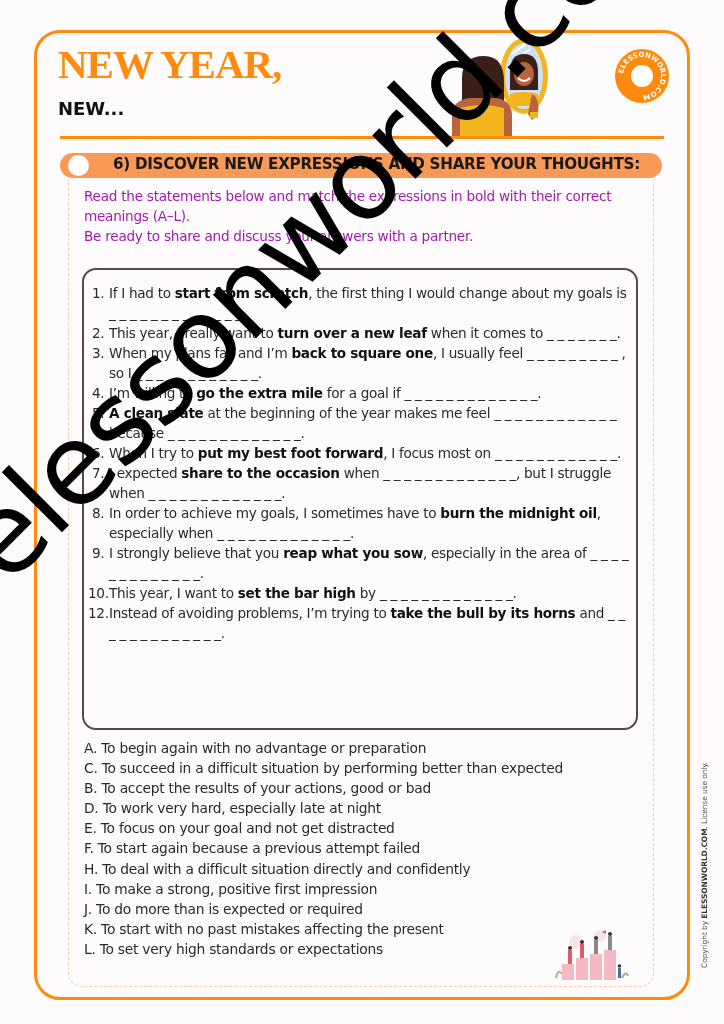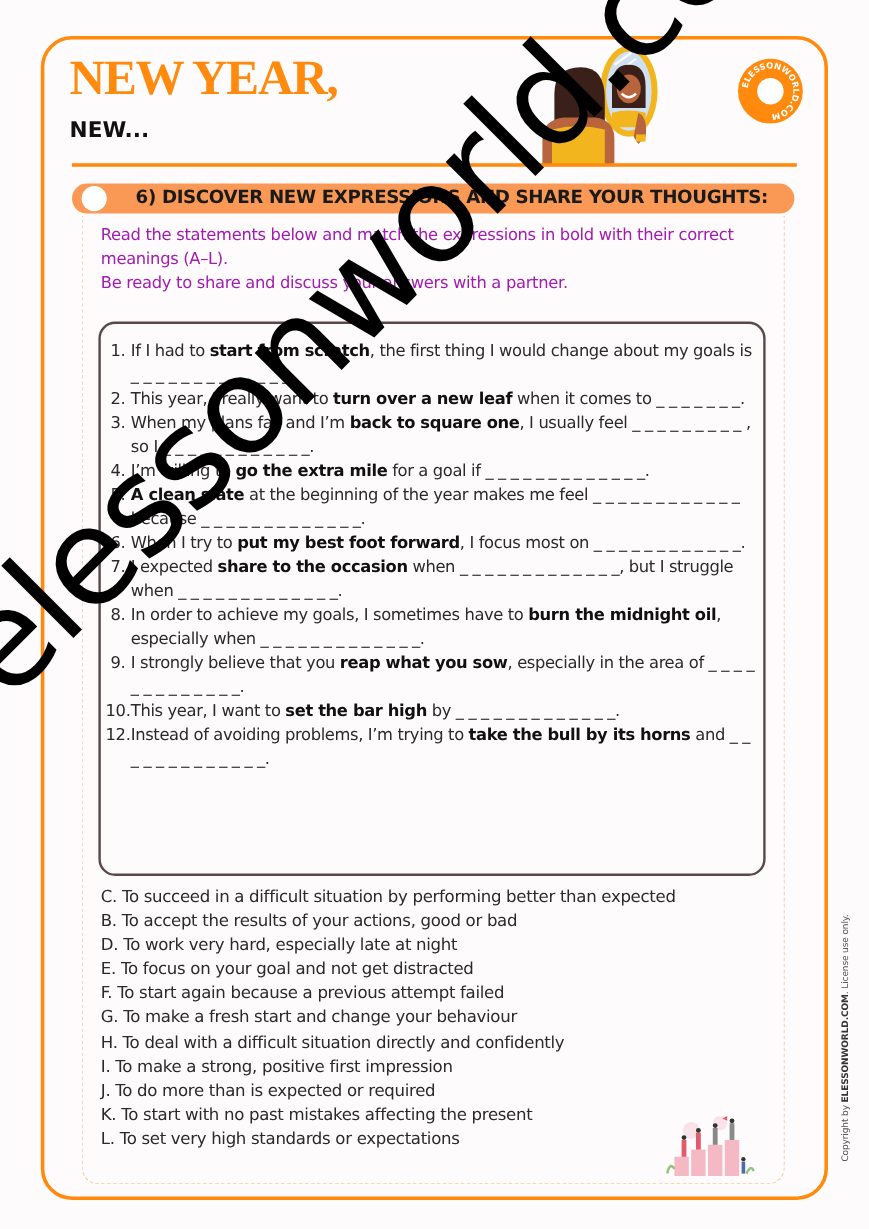--- a/index.html
+++ b/index.html
@@ -145,26 +145,26 @@
   <li><span class="num">5.</span><span></span><b>A clean slate</b><span> at the beginning of the year makes me feel _ _ _ _ _ _ _ _ _ _ _ _ because _ _ _ _ _ _ _ _ _ _ _ _ _.</span></li>
   <li><span class="num">6.</span><span>When I try to </span><b>put my best foot forward</b><span>, I focus most on _ _ _ _ _ _ _ _ _ _ _ _.</span></li>
   <li><span class="num">7.</span><span>I expected </span><b>share to the occasion</b><span> when _ _ _ _ _ _ _ _ _ _ _ _ _, but I struggle when _ _ _ _ _ _ _ _ _ _ _ _ _.</span></li>
   <li><span class="num">8.</span><span>In order to achieve my goals, I sometimes have to </span><b>burn the midnight oil</b><span>, especially when _ _ _ _ _ _ _ _ _ _ _ _ _.</span></li>
   <li><span class="num">9.</span><span>I strongly believe that you </span><b>reap what you sow</b><span>, especially in the area of _ _ _ _ _ _ _ _ _ _ _ _ _.</span></li>
   <li class="two-digit"><span class="num">10.</span><span>This year, I want to </span><b>set the bar high</b><span> by _ _ _ _ _ _ _ _ _ _ _ _ _.</span></li>
   <li class="two-digit"><span class="num">12.</span><span>Instead of avoiding problems, I’m trying to </span><b>take the bull by its horns</b><span> and _ _ _ _ _ _ _ _ _ _ _ _ _.</span></li>
 </ol>
 
 <ul class="meanings">
+  <li>A. To begin again with no advantage or preparation</li>
   <li>C. To succeed in a difficult situation by performing better than expected</li>
   <li>B. To accept the results of your actions, good or bad</li>
   <li>D. To work very hard, especially late at night</li>
   <li>E. To focus on your goal and not get distracted</li>
   <li>F. To start again because a previous attempt failed</li>
-  <li>G. To make a fresh start and change your behaviour</li>
   <li>H. To deal with a difficult situation directly and confidently</li>
   <li>I. To make a strong, positive first impression</li>
   <li>J. To do more than is expected or required</li>
   <li>K. To start with no past mistakes affecting the present</li>
   <li>L. To set very high standards or expectations</li>
 </ul>
 
 <svg class="footer-illustration" viewBox="0 0 76 52">
   <circle cx="22" cy="14" r="7" fill="#f7d9df" opacity="0.7"></circle>
   <circle cx="46" cy="8" r="6" fill="#f7d9df" opacity="0.7"></circle>

